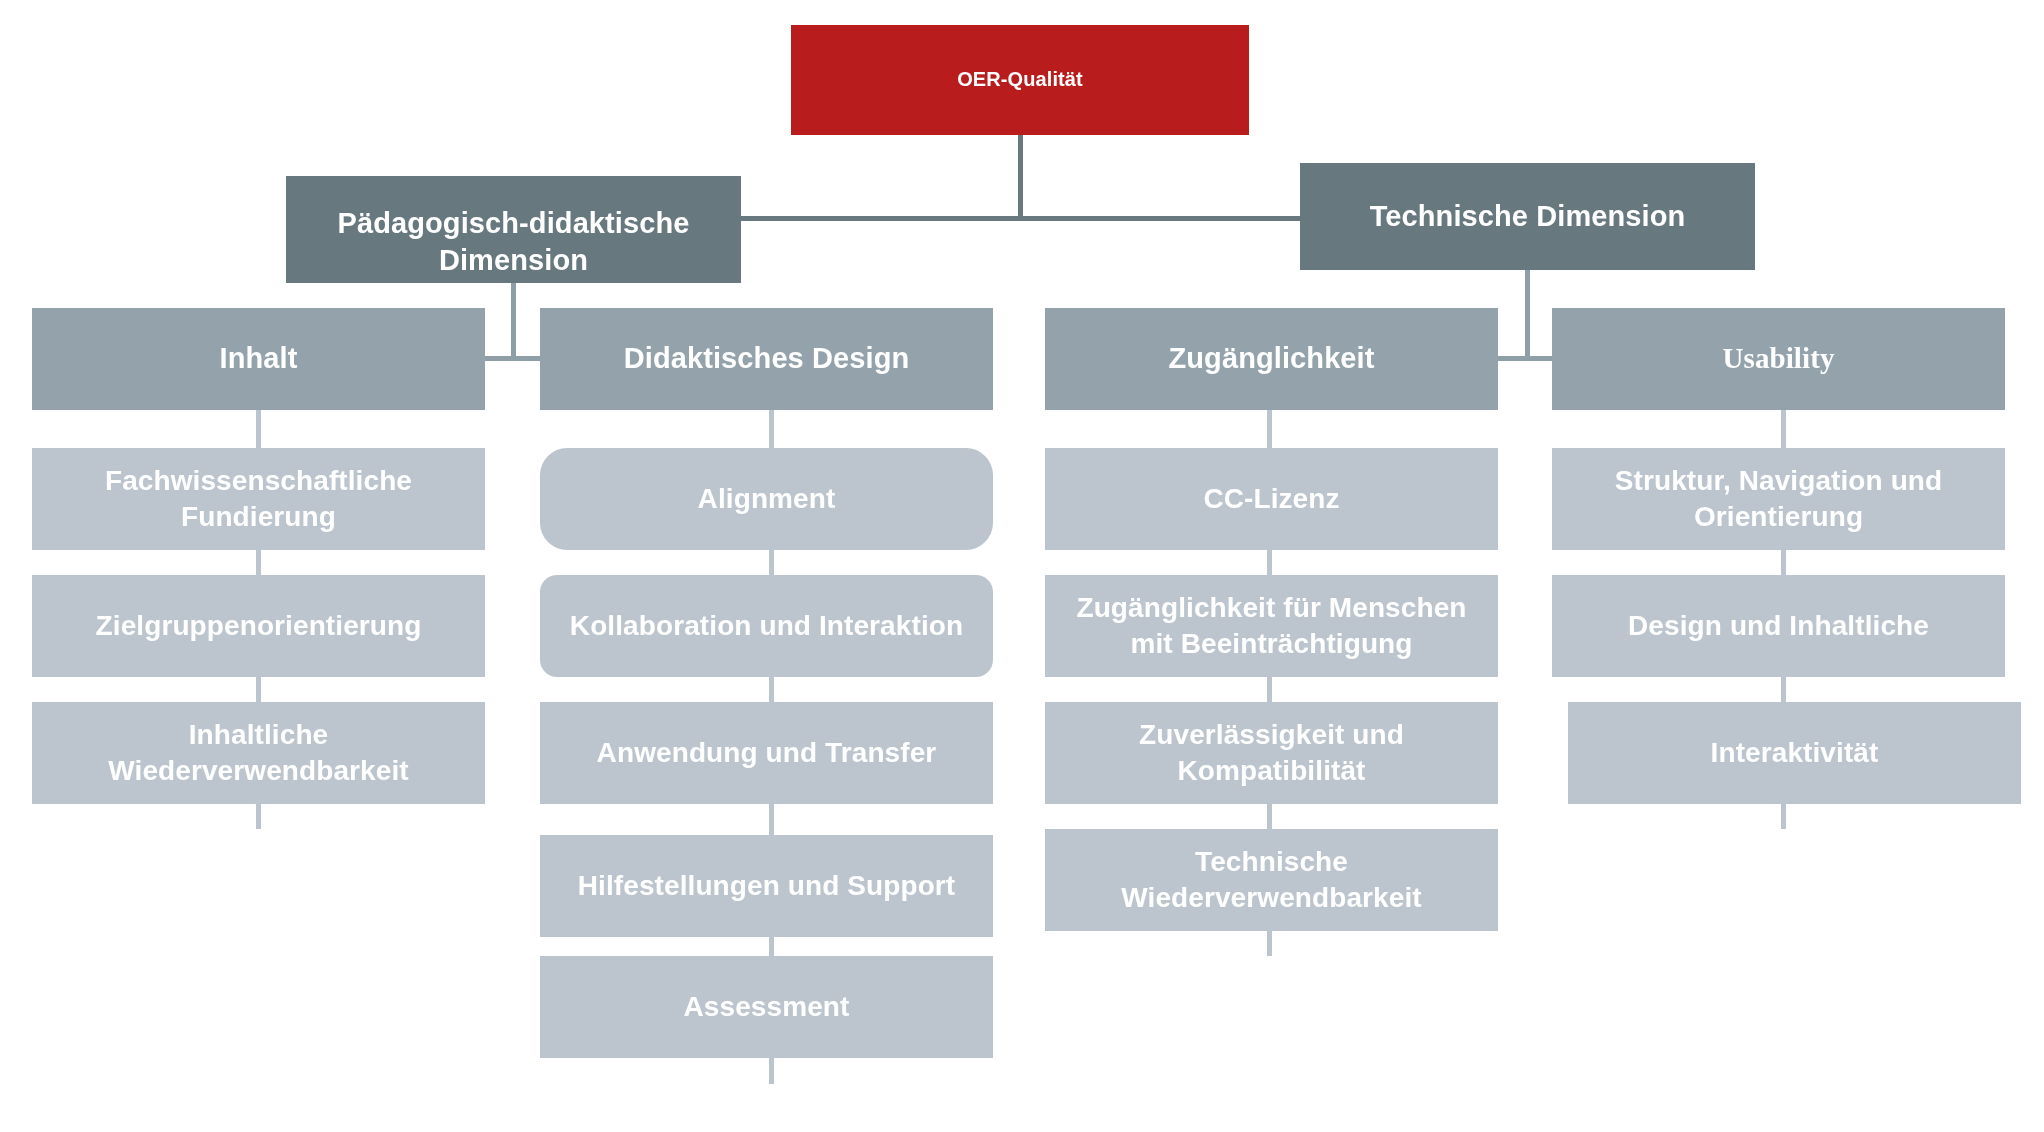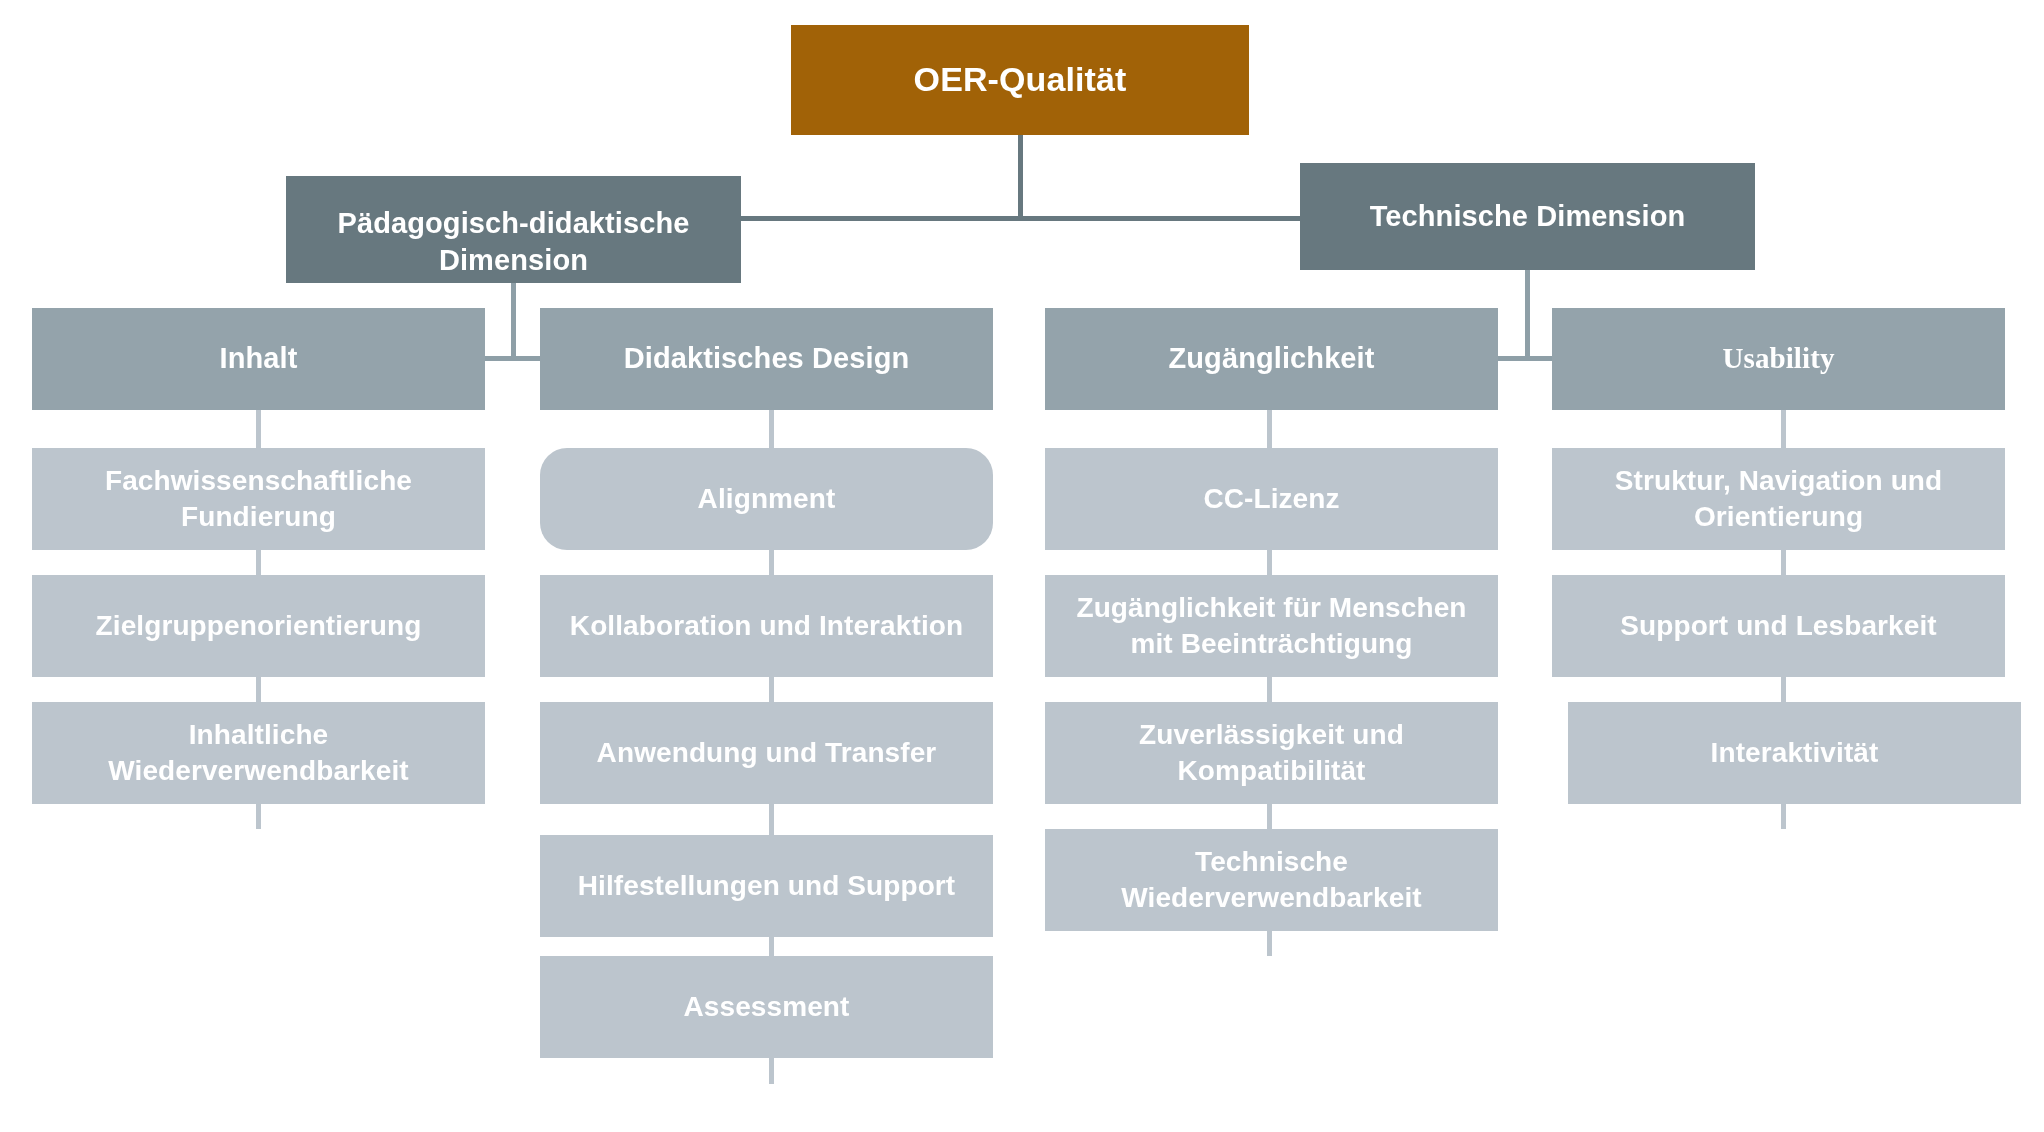--- a/index.html
+++ b/index.html
@@ -30,22 +30,22 @@
     line-height: 1.28;
     padding: 4px 12px;
     z-index: 2;
     letter-spacing: 0.1px;
   }
   .node span {
     display: block;
     width: 100%;
   }
   .level-root {
-    background: #a16207;
-    font-size: 34px;
+    background: #b91c1c;
+    font-size: 20px;
   }
   .level-dim {
     background: #67787f;
     font-size: 29px;
   }
   .level-cat {
     background: #94a3ab;
     font-size: 29px;
   }
   .level-leaf {
@@ -123,21 +123,21 @@
   <div class="node level-leaf" style="left:32px; top:575px; width:453px; height:102px;">
     <span>Zielgruppenorientierung</span>
   </div>
   <div class="node level-leaf" style="left:32px; top:702px; width:453px; height:102px;">
     <span>Inhaltliche Wiederverwendbarkeit</span>
   </div>
 
   <div class="node level-leaf" style="left:540px; top:448px; width:453px; height:102px;border-radius:27px;">
     <span>Alignment</span>
   </div>
-  <div class="node level-leaf" style="left:540px; top:575px; width:453px; height:102px;">
+  <div class="node level-leaf" style="left:540px; top:575px; width:453px; height:102px;border-radius:17px;">
     <span>Kollaboration und Interaktion</span>
   </div>
   <div class="node level-leaf" style="left:540px; top:702px; width:453px; height:102px;">
     <span>Anwendung und Transfer</span>
   </div>
   <div class="node level-leaf" style="left:540px; top:829px; width:453px; height:102px;margin-top:6px;">
     <span>Hilfestellungen und Support</span>
   </div>
   <div class="node level-leaf" style="left:540px; top:956px; width:453px; height:102px;padding-left:12px;">
     <span>Assessment</span>
@@ -153,19 +153,19 @@
     <span>Zuverlässigkeit und Kompatibilität</span>
   </div>
   <div class="node level-leaf" style="left:1045px; top:829px; width:453px; height:102px;">
     <span>Technische Wiederverwendbarkeit</span>
   </div>
 
   <div class="node level-leaf" style="left:1552px; top:448px; width:453px; height:102px;">
     <span>Struktur, Navigation und Orientierung</span>
   </div>
   <div class="node level-leaf" style="left:1552px; top:575px; width:453px; height:102px;">
-    <span>Support und Lesbarkeit</span>
+    <span>Design und Inhaltliche</span>
   </div>
   <div class="node level-leaf" style="left:1552px; top:702px; width:453px; height:102px;margin-left:16px;">
     <span>Interaktivität</span>
   </div>
 
 </div>
 
 </body></html>

